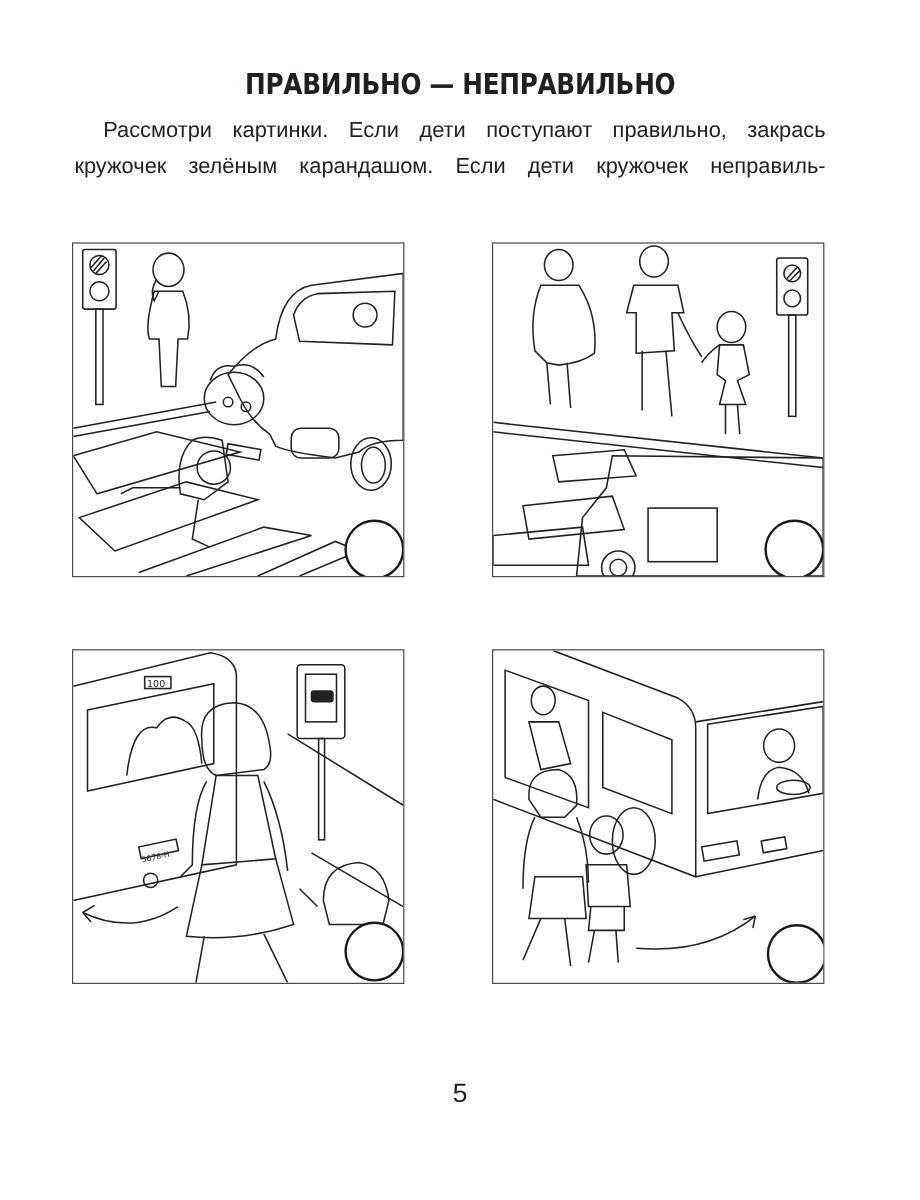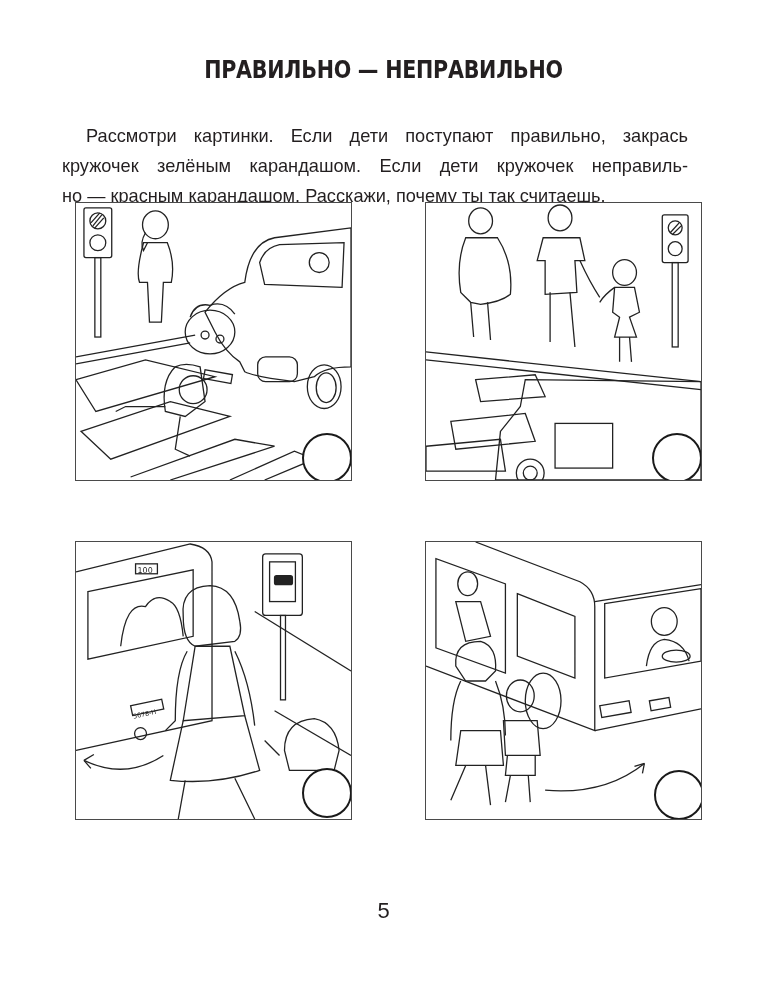--- a/index.html
+++ b/index.html
@@ -5,39 +5,38 @@
   html, body { margin: 0; padding: 0; background: #ffffff; }
   body { width: 767px; height: 1000px; position: relative; overflow: hidden;
          font-family: "DejaVu Sans", sans-serif; color: #231f20; }
   .title { position: absolute; left: 0; width: 767px; top: 56px; text-align: center;
            font-family: "DejaVu Sans", sans-serif; font-weight: bold; font-size: 24px;
            letter-spacing: -0.3px; transform: scaleX(0.86); transform-origin: center; }
   .instructions { position: absolute; left: 62px; top: 93px; width: 626px;
            font-family: "Liberation Sans", sans-serif; font-size: 18.2px; line-height: 30px;
            text-align: justify; }
   .instructions .line { display: block; text-align-last: justify; white-space: nowrap; }
-  .instructions .line.first { text-indent: 24px; margin-top: 28px; }
+  .instructions .line.first { text-indent: 24px; }
   .instructions .line.last { text-align-last: left; }
   .panel { position: absolute; width: 277px; height: 279px; border: 1.6px solid #4a4a4a;
-           box-sizing: border-box; background: #fff; overflow: hidden; margin-left: 15px; }
+           box-sizing: border-box; background: #fff; overflow: hidden; }
   .panel svg { position: absolute; left: 0; top: 0; width: 100%; height: 100%; }
   .answer-circle { position: absolute; width: 50px; height: 50px; border: 2.4px solid #1a1a1a;
            border-radius: 50%; box-sizing: border-box; background: #fff; cursor: pointer; }
   .page-number { position: absolute; left: 0; width: 767px; top: 898px; text-align: center;
            font-family: "Liberation Sans", sans-serif; font-size: 22px; }
 </style>
 </head>
 <body>
 
 <div class="title">ПРАВИЛЬНО — НЕПРАВИЛЬНО</div>
 
 <div class="instructions">
   <span class="line first">Рассмотри картинки. Если дети поступают правильно, закрась</span>
   <span class="line">кружочек зелёным карандашом. Если дети кружочек неправиль-</span>
-  <span class="line last">но — красным карандашом. Расскажи, почему ты так считаешь.</span>
 </div>
 
 <div class="panel" style="left:60px; top:202px;">
   <svg viewBox="0 0 277 279" fill="none" stroke="#222" stroke-width="1.3">
 
     <g>
       <rect x="8" y="5" width="28" height="50" rx="2"></rect>
       <circle cx="22" cy="18" r="8"></circle>
       <line x1="17" y1="23" x2="26" y2="12"></line>
         <line x1="19" y1="25" x2="28" y2="15"></line>

